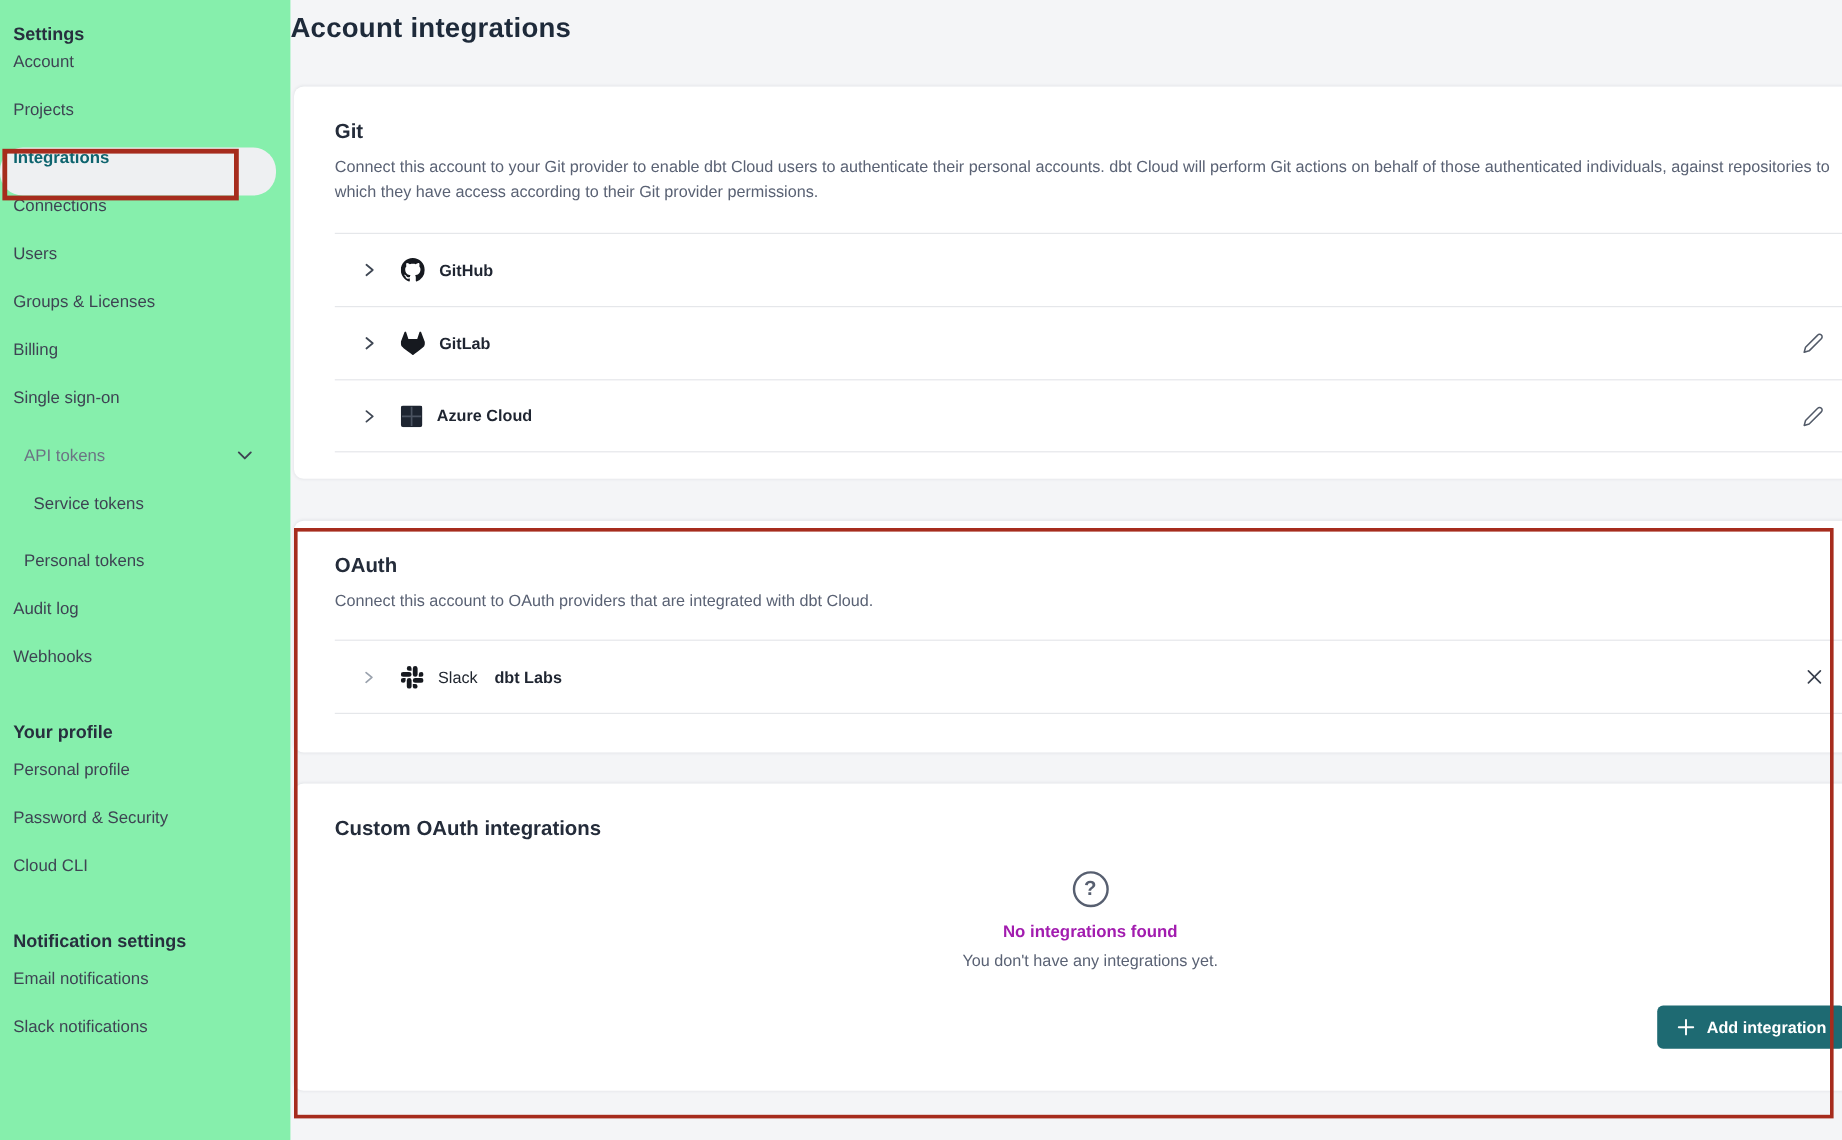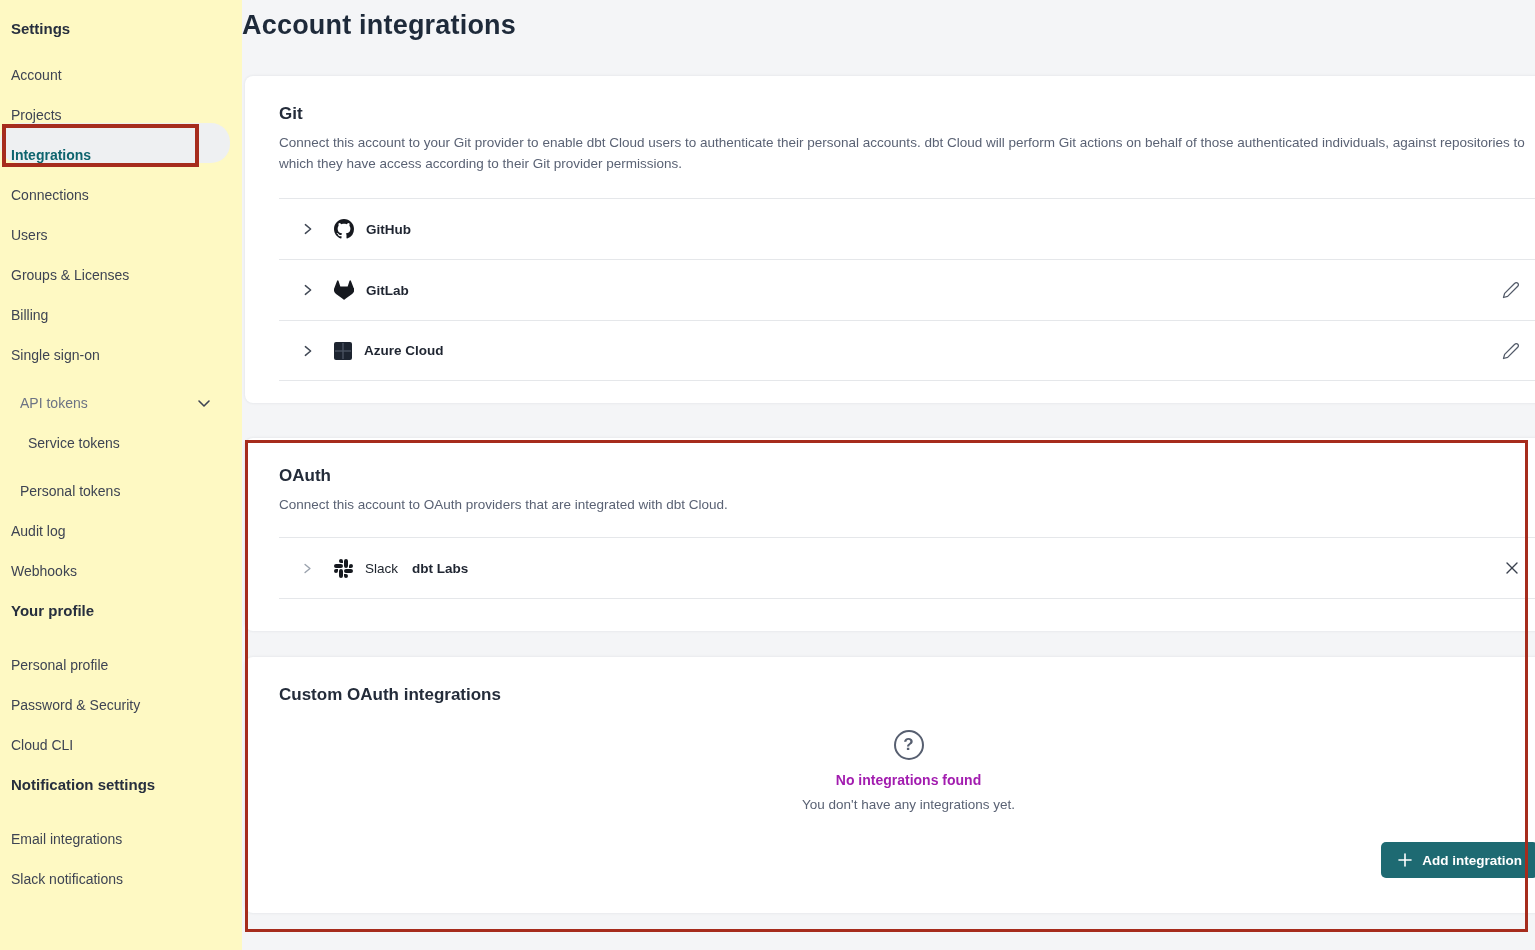--- a/index.html
+++ b/index.html
@@ -7,42 +7,42 @@
   body {
     font-family: "Liberation Sans", "DejaVu Sans", sans-serif;
     background: #f4f5f7;
     color: #2a3140;
     position: relative;
   }
 
   
   .sidebar {
     position: absolute; left: 0; top: 0; bottom: 0;
-    width: 242px; background: #fef9c3; padding-top: 13px;
+    width: 242px; background: #86efac; padding-top: 13px;
   }
   .side-header {
     height: 30px; display: flex; align-items: center;
     padding-left: 11px; font-size: 15px; font-weight: bold; color: #272f3e;
   }
   .side-header.gap-top { margin-top: 16px; margin-bottom: 8px; }
   .side-item {
-    height: 40px; display: flex; align-items: flex-end;
+    height: 40px; display: flex; align-items: flex-start;
     padding-left: 11px; margin-right: 12px; border-radius: 8px;
     font-size: 14px; color: #3e4453; cursor: pointer;
   }
   .side-item.active { background: #eef0f2; color: #0d646e; font-weight: bold; border-radius: 19px; }
   .side-item.muted { color: #6c7384; }
   .side-item.indent { padding-left: 28px; }
   .side-item.gap-top { margin-top: 8px; padding-left: 20px; }
   .side-item .spacer { flex: 1; }
   .side-item .chev-down { margin-right: 18px; display: flex; }
 
   
   .content { position: absolute; left: 242px; top: 0; right: 0; }
-  .page-title { padding-top: 10px; font-size: 27px; font-weight: bold; color: #1e2a3a; letter-spacing: 0.2px; }
+  .page-title { padding-top: 10px; font-size: 23px; font-weight: bold; color: #1e2a3a; letter-spacing: 0.2px; }
 
   .card {
     background: #fff; border-radius: 8px;
     box-shadow: 0 0 3px rgba(30,40,60,0.10);
     margin-left: 3px; margin-right: -37px;
     padding: 28px 34px 0 34px;
   }
   .card h2 { font-size: 17px; font-weight: bold; color: #242c3a; }
   .card .desc { margin-top: 8px; font-size: 13.5px; line-height: 21px; color: #5a6274; }
 
@@ -149,21 +149,21 @@
     </div>
   <div class="side-item">
       <span>Password &amp; Security</span>
     </div>
   <div class="side-item">
       <span>Cloud CLI</span>
     </div>
 
   <div class="side-header gap-top">Notification settings</div>
   <div class="side-item">
-      <span>Email integrations</span>
+      <span>Email notifications</span>
     </div>
   <div class="side-item">
       <span>Slack notifications</span>
     </div>
 </aside>
 
 <main class="content">
   <h1 class="page-title">Account integrations</h1>
 
   <section class="card git-card">

